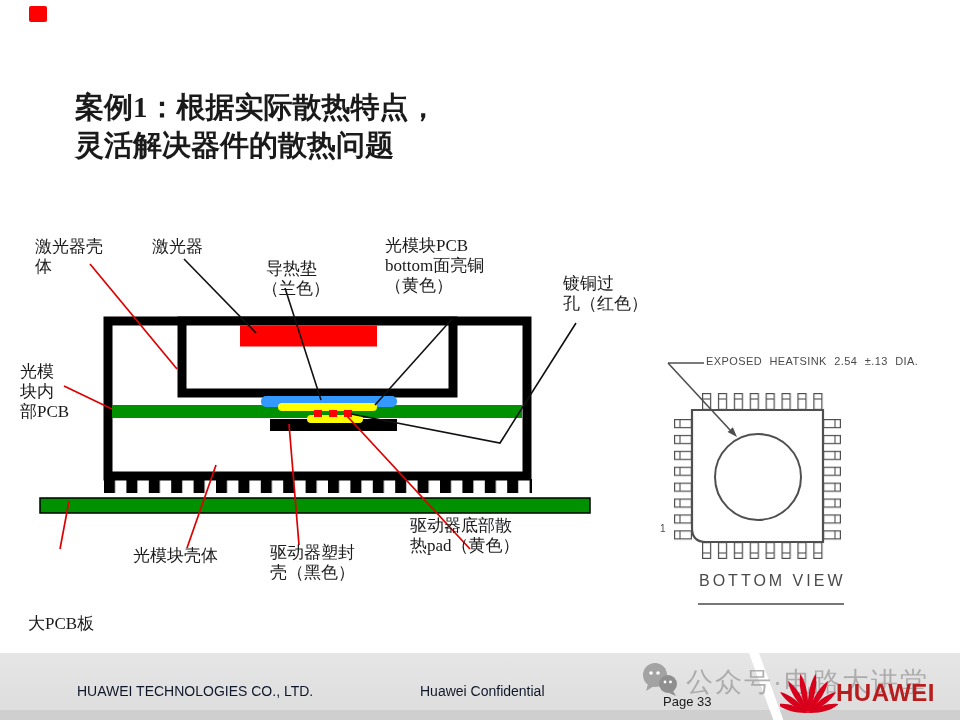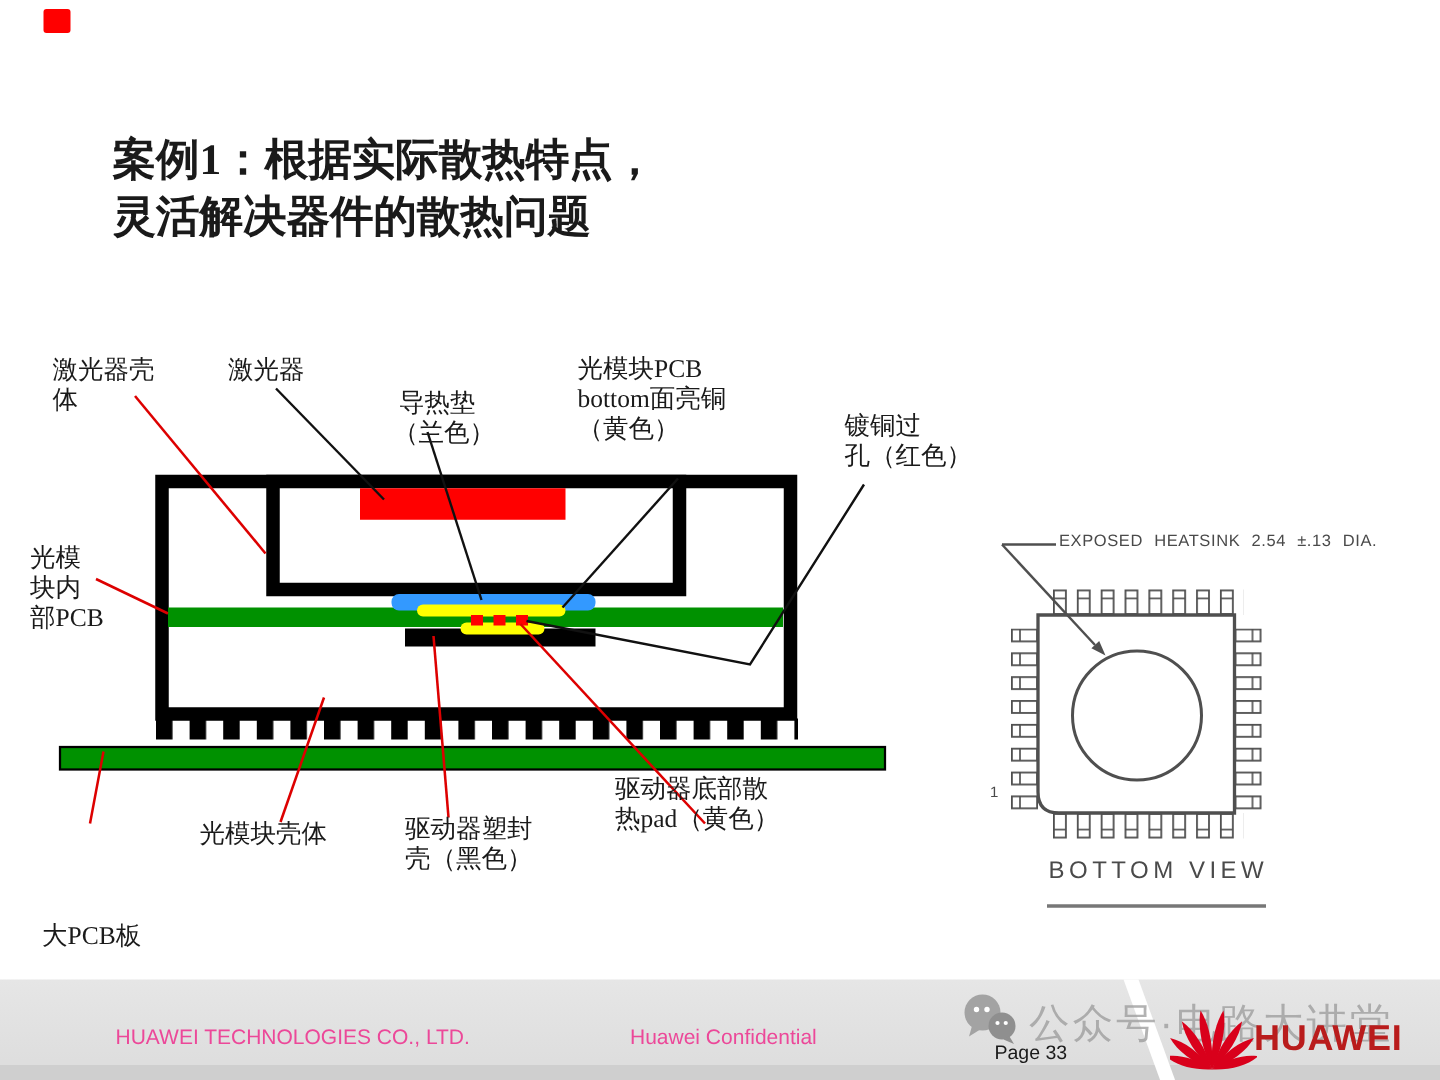--- a/index.html
+++ b/index.html
@@ -11,21 +11,21 @@
   .lbl{font-size:17px;line-height:20px;white-space:nowrap;}
   .corner-sq{width:18px;height:16px;background:#FF0000;border-radius:2px;}
   svg{display:block;}
   .art{position:absolute;left:0;top:0;pointer-events:none;}
   .techtxt{font-family:"Liberation Sans","DejaVu Sans",sans-serif;color:#4a4a4a;}
   .callout{font-size:11px;letter-spacing:.4px;word-spacing:4px;white-space:nowrap;}
   .caption{font-size:16px;letter-spacing:3px;white-space:nowrap;}
   .pin1{font-size:10px;}
   .footer{left:0;top:653px;width:960px;height:67px;background:linear-gradient(#e6e6e6,#dedede 80%);}
   .footer-strip{left:0;top:710px;width:960px;height:10px;background:#cfcfcf;}
-  .ftxt{font-family:"Liberation Sans","DejaVu Sans",sans-serif;font-size:14px;color:#ec4899;white-space:nowrap;}
+  .ftxt{font-family:"Liberation Sans","DejaVu Sans",sans-serif;font-size:14px;color:#0f172a;white-space:nowrap;}
   .pagetxt{font-family:"Liberation Sans","DejaVu Sans",sans-serif;font-size:13px;color:#1a1a1a;white-space:nowrap;}
   .watermark{font-family:"Liberation Sans","DejaVu Sans",sans-serif;font-size:27px;letter-spacing:2px;
              color:#9f9f9f;opacity:.8;white-space:nowrap;}
   .brand{font-family:"Liberation Sans","DejaVu Sans",sans-serif;font-weight:700;font-size:24px;
          color:#b91c1c;letter-spacing:.5px;white-space:nowrap;}
   .stripe{left:749px;top:653px;width:10px;height:67px;background:#ffffff;transform:skewX(20deg);transform-origin:top left;}
 </style>
 </head>
 <body>
 

